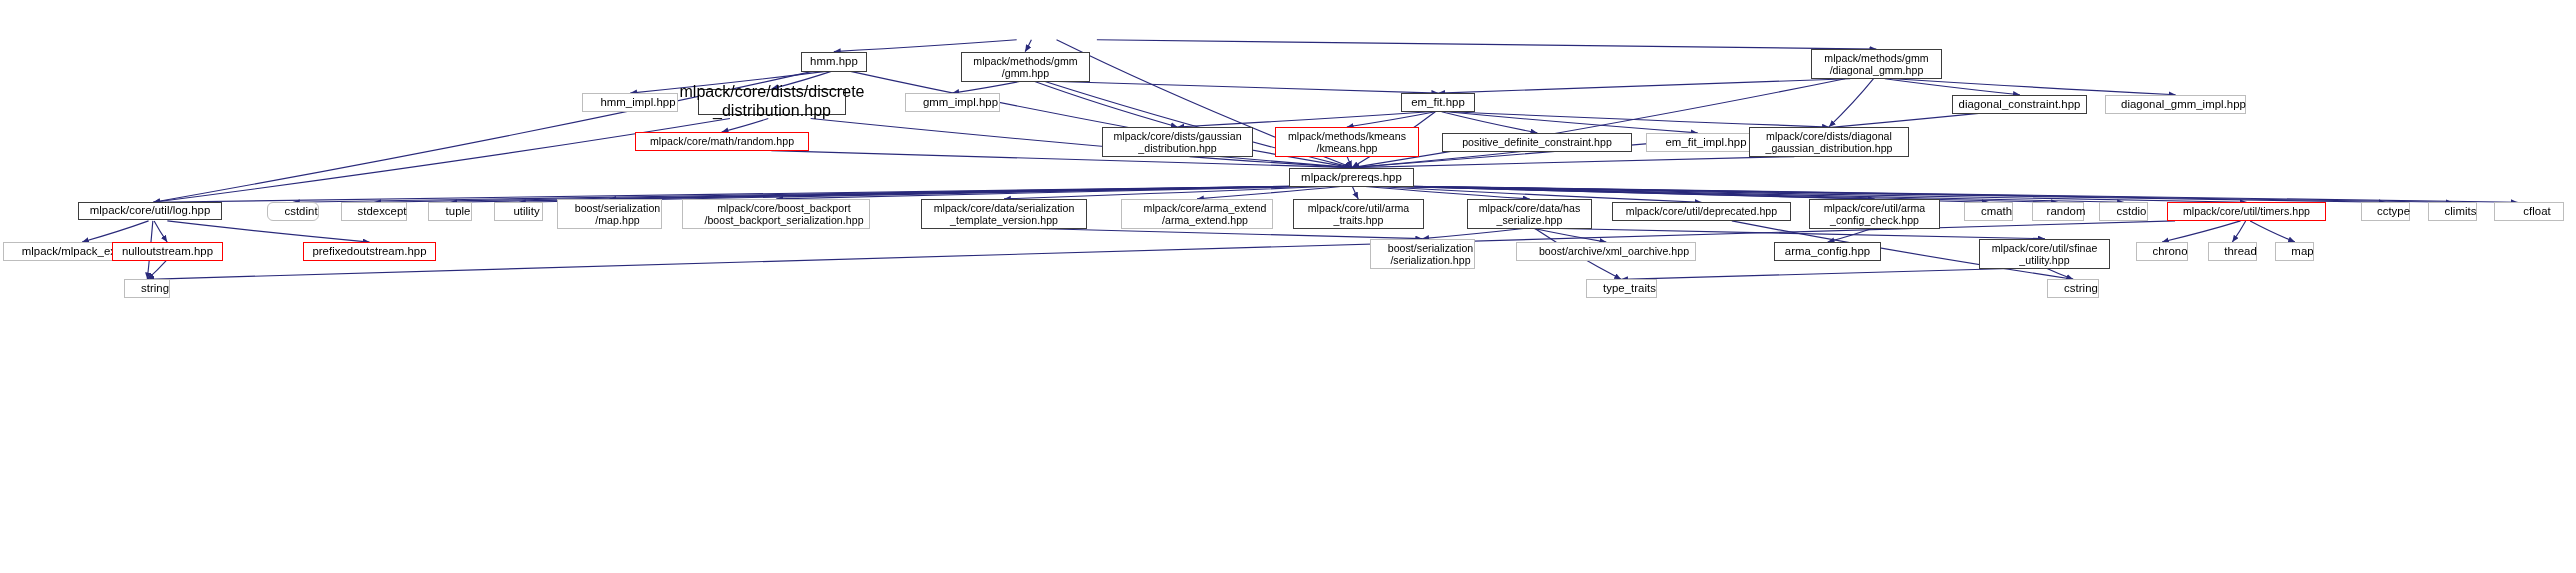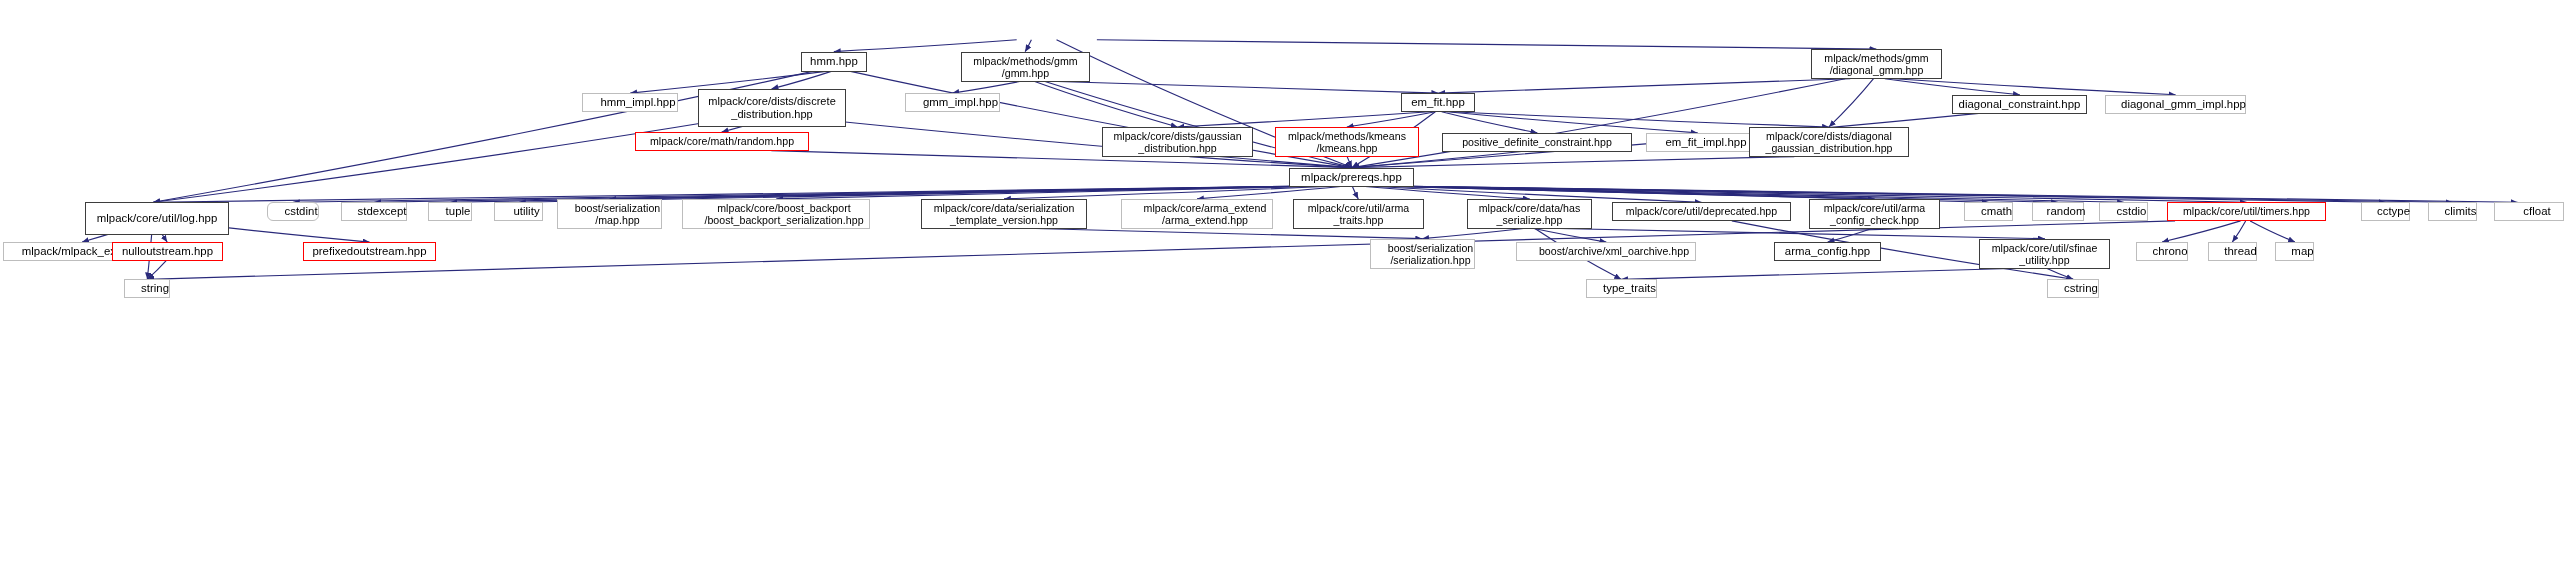--- a/index.html
+++ b/index.html
@@ -103,21 +103,21 @@
       <span>mlpack/methods/gmm
 /gmm.hpp</span>
     </div>
     <div class="node black" style="left: 1811px; top: 49px; width: 131px; height: 30px; font-size: 10.6px;">
       <span>mlpack/methods/gmm
 /diagonal_gmm.hpp</span>
     </div>
     <div class="node grey" style="left: 582px; top: 93px; width: 96px; height: 18.6px;">
       <span>hmm_impl.hpp</span>
     </div>
-    <div class="node black" style="left: 698px; top: 89px; width: 148px; height: 38px; font-size: 11px;">
+    <div class="node black" style="left: 698px; top: 89px; width: 148px; height: 26px; font-size: 16px;">
       <span>mlpack/core/dists/discrete
 _distribution.hpp</span>
     </div>
     <div class="node grey" style="left: 905px; top: 93px; width: 95px; height: 18.6px;">
       <span>gmm_impl.hpp</span>
     </div>
     <div class="node black" style="left: 1401px; top: 93px; width: 74px; height: 18.6px;">
       <span>em_fit.hpp</span>
     </div>
     <div class="node black" style="left: 1952px; top: 95px; width: 135px; height: 18.6px;">
@@ -143,21 +143,21 @@
     <div class="node grey" style="left: 1646px; top: 133px; width: 104px; height: 18.6px;">
       <span>em_fit_impl.hpp</span>
     </div>
     <div class="node black" style="left: 1749px; top: 127px; width: 160px; height: 30px; font-size: 10.6px;">
       <span>mlpack/core/dists/diagonal
 _gaussian_distribution.hpp</span>
     </div>
     <div class="node black" style="left: 1289px; top: 168px; width: 125px; height: 18.6px;">
       <span>mlpack/prereqs.hpp</span>
     </div>
-    <div class="node black" style="left: 85px; top: 202px; width: 144px; height: 33px;">
+    <div class="node black" style="left: 78px; top: 202px; width: 144px; height: 18px;">
       <span>mlpack/core/util/log.hpp</span>
     </div>
     <div class="node grey" style="left: 267px; top: 202px; width: 52px; height: 18.6px; border-radius: 6px;">
       <span>cstdint</span>
     </div>
     <div class="node grey" style="left: 341px; top: 202px; width: 66px; height: 18.6px;">
       <span>stdexcept</span>
     </div>
     <div class="node grey" style="left: 428px; top: 202px; width: 44px; height: 18.6px;">
       <span>tuple</span>

